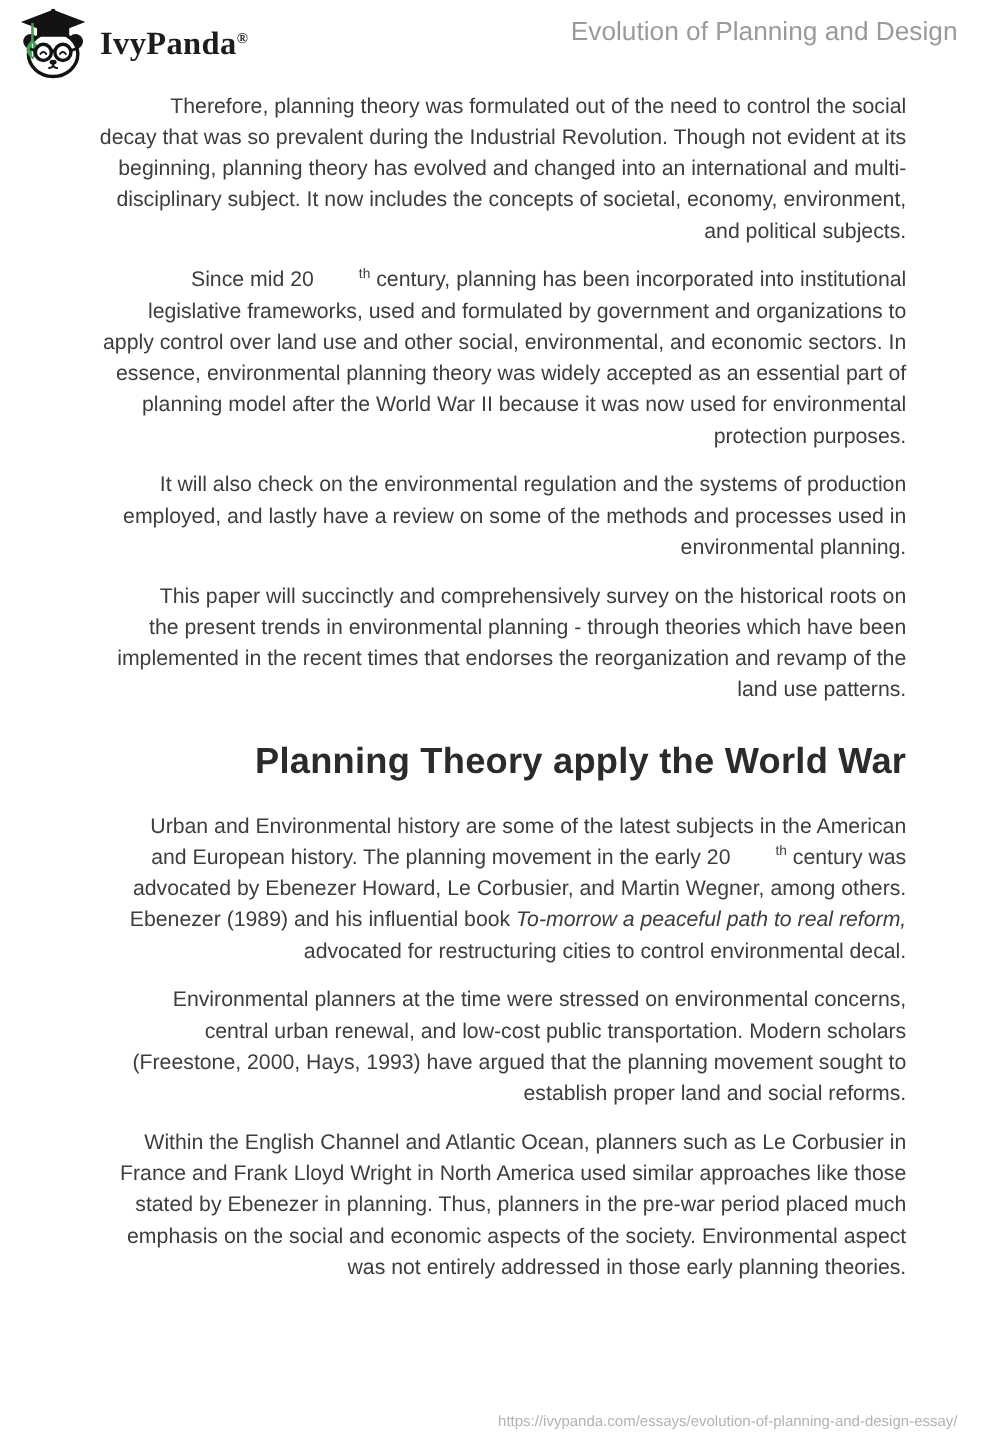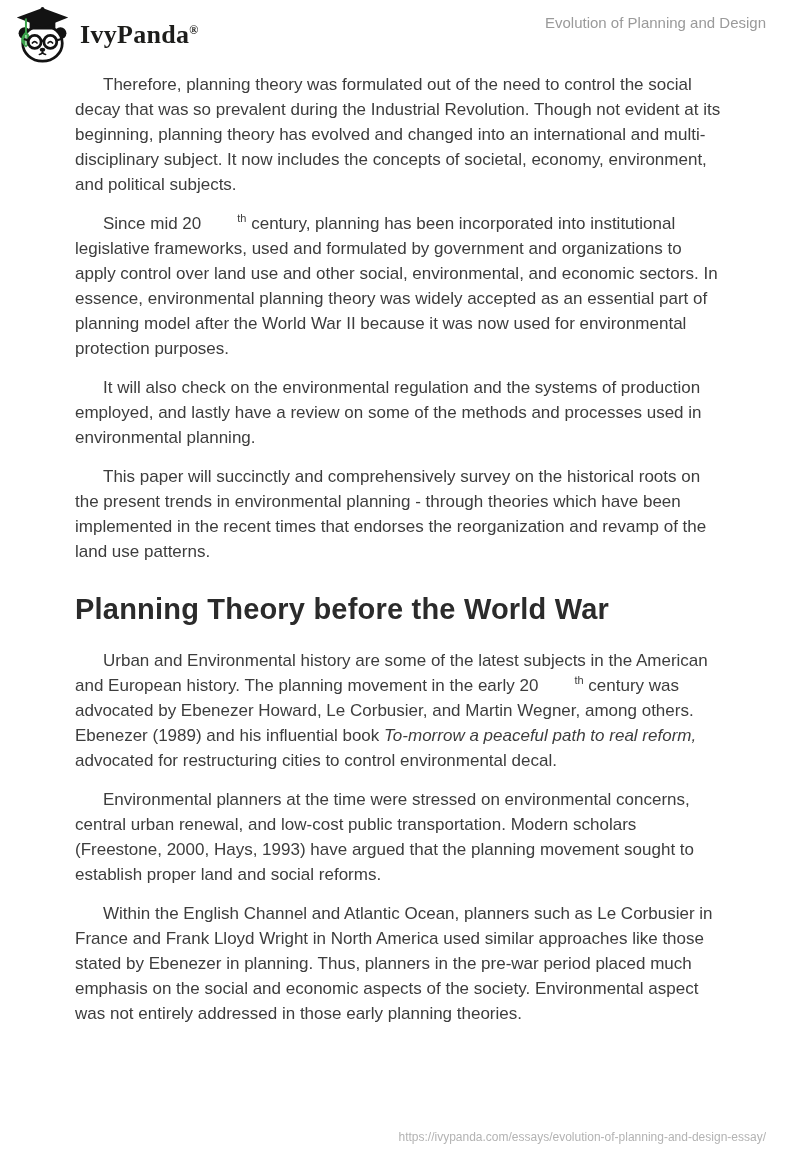--- a/index.html
+++ b/index.html
@@ -31,26 +31,26 @@
   .logo-icon{color:var(--logo-black);display:block;}
   .logo-icon svg{width:57px;height:58px;display:block;}
   .brand{
     font-family:"Liberation Serif", serif;
     font-weight:700;font-size:26px;color:var(--brand-text);
     letter-spacing:.3px;line-height:1;
   }
   .brand sup{font-size:12px;line-height:0;vertical-align:9px;}
   .doc-title{
     position:absolute;top:14px;right:34px;
-    font-size:15px;color:var(--header-title);
+    font-size:21px;color:var(--header-title);
   }
   .article{
     margin:8px 75px 0 75px;
     color:var(--body-text);
-    font-size:17px;line-height:25px;
+    font-size:17px;line-height:25px;text-align:right;
   }
   .article p{margin:0 0 14px 0;text-indent:28px;}
   .article h2{
     font-size:29px;line-height:36px;font-weight:700;
     color:var(--heading-text);
     margin:27px 0 21px 0;letter-spacing:.2px;
   }
   .article sup{font-size:11px;line-height:0;margin-left:36px;}
   .article em{font-style:italic;}
   footer{position:absolute;left:0;bottom:0;width:100%;height:0;}
@@ -100,21 +100,21 @@
       <span class="brand"><span>IvyPanda</span><sup>®</sup></span>
     </a>
     <div class="doc-title">Evolution of Planning and Design</div>
   </header>
 
   <main class="article" id="article-body">
       <p><span>Therefore, planning theory was formulated out of the need to control the social decay that was so prevalent during the Industrial Revolution. Though not evident at its beginning, planning theory has evolved and changed into an international and multi-disciplinary subject. It now includes the concepts of societal, economy, environment, and political subjects.</span></p>
       <p><span>Since mid 20</span><sup>th</sup><span> century, planning has been incorporated into institutional legislative frameworks, used and formulated by government and organizations to apply control over land use and other social, environmental, and economic sectors. In essence, environmental planning theory was widely accepted as an essential part of planning model after the World War II because it was now used for environmental protection purposes.</span></p>
       <p><span>It will also check on the environmental regulation and the systems of production employed, and lastly have a review on some of the methods and processes used in environmental planning.</span></p>
       <p><span>This paper will succinctly and comprehensively survey on the historical roots on the present trends in environmental planning - through theories which have been implemented in the recent times that endorses the reorganization and revamp of the land use patterns.</span></p>
-      <h2><span>Planning Theory before the World War</span></h2>
+      <h2><span>Planning Theory apply the World War</span></h2>
       <p><span>Urban and Environmental history are some of the latest subjects in the American and European history. The planning movement in the early 20</span><sup>th</sup><span> century was advocated by Ebenezer Howard, Le Corbusier, and Martin Wegner, among others. Ebenezer (1989) and his influential book </span><em>To-morrow a peaceful path to real reform,</em><span> advocated for restructuring cities to control environmental decal.</span></p>
       <p><span>Environmental planners at the time were stressed on environmental concerns, central urban renewal, and low-cost public transportation. Modern scholars (Freestone, 2000, Hays, 1993) have argued that the planning movement sought to establish proper land and social reforms.</span></p>
       <p><span>Within the English Channel and Atlantic Ocean, planners such as Le Corbusier in France and Frank Lloyd Wright in North America used similar approaches like those stated by Ebenezer in planning. Thus, planners in the pre-war period placed much emphasis on the social and economic aspects of the society. Environmental aspect was not entirely addressed in those early planning theories.</span></p>
     </main>
 
   <footer>
     <a class="src-url">https://ivypanda.com/essays/evolution-of-planning-and-design-essay/</a>
   </footer>
 
 </div>

